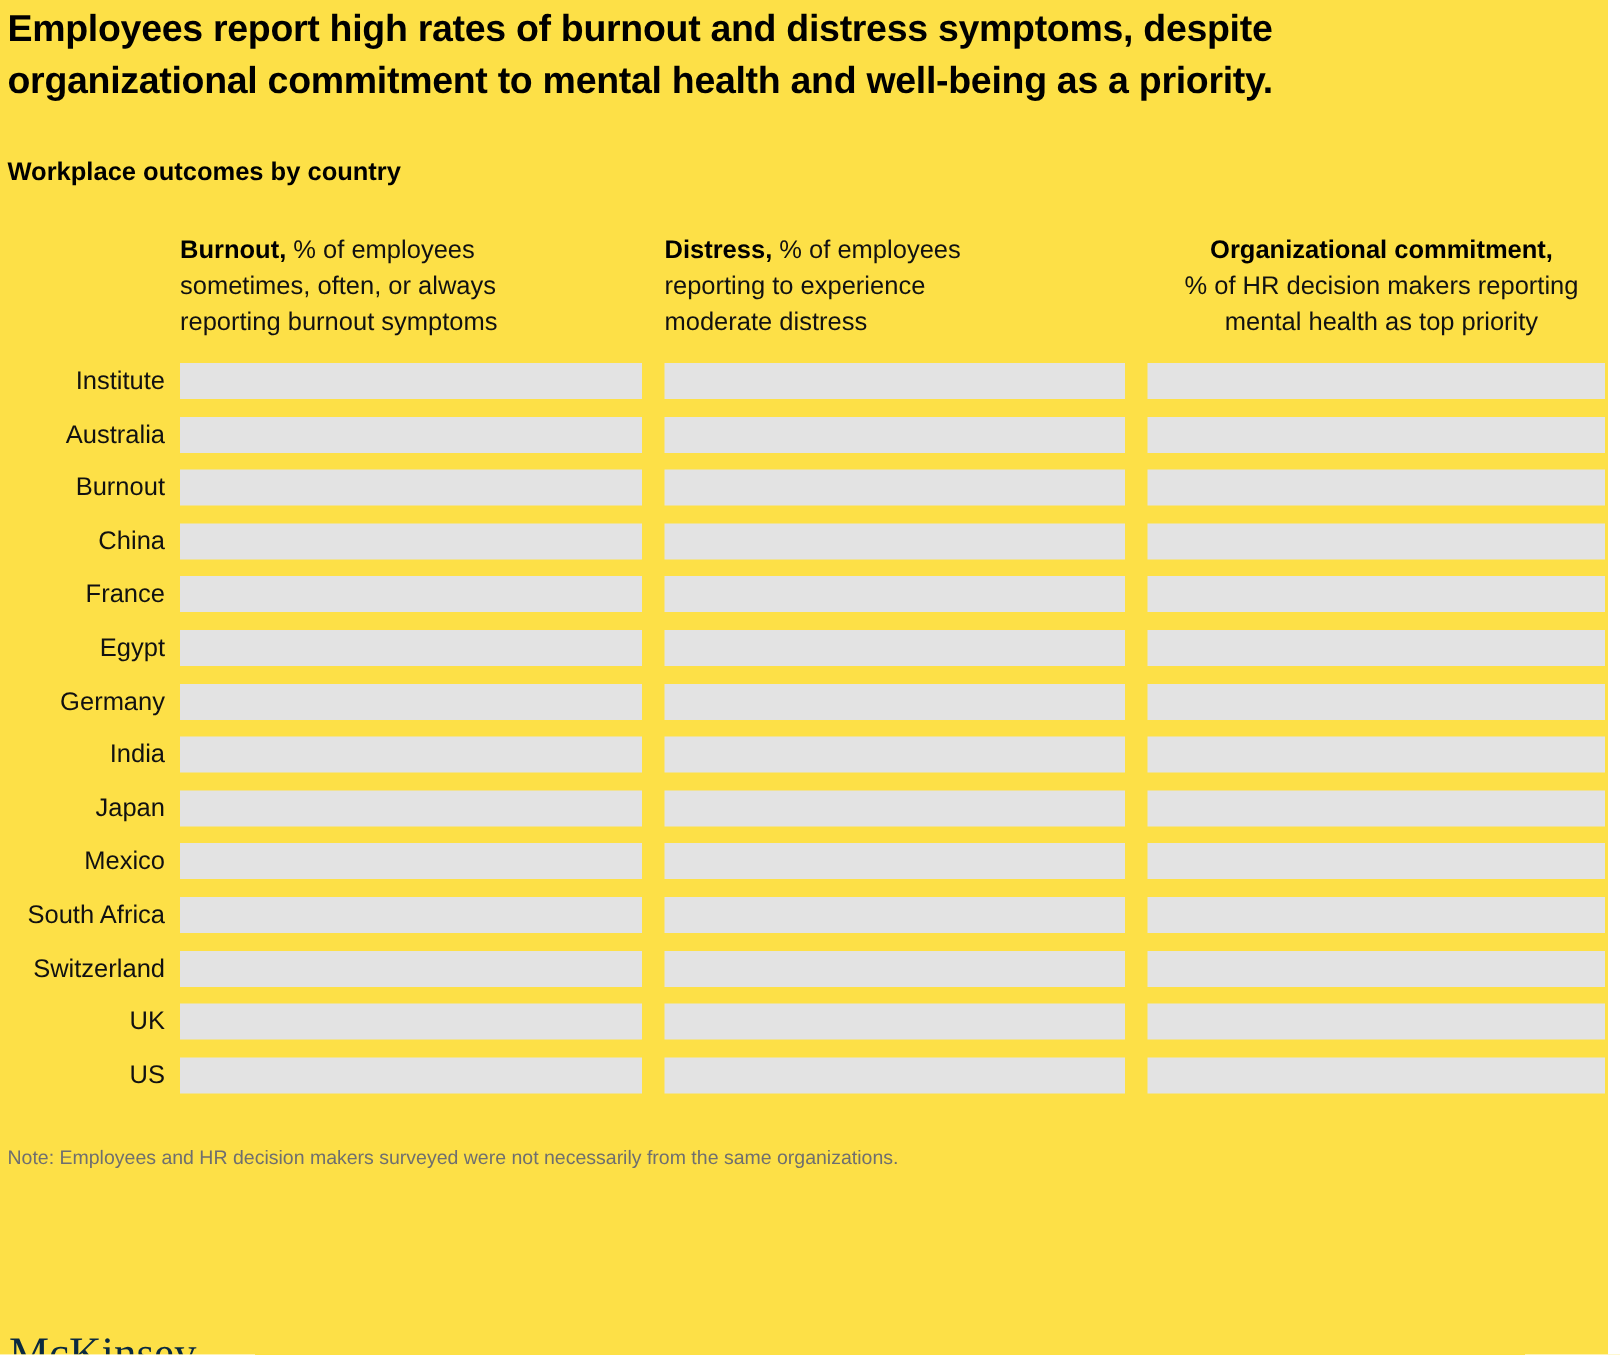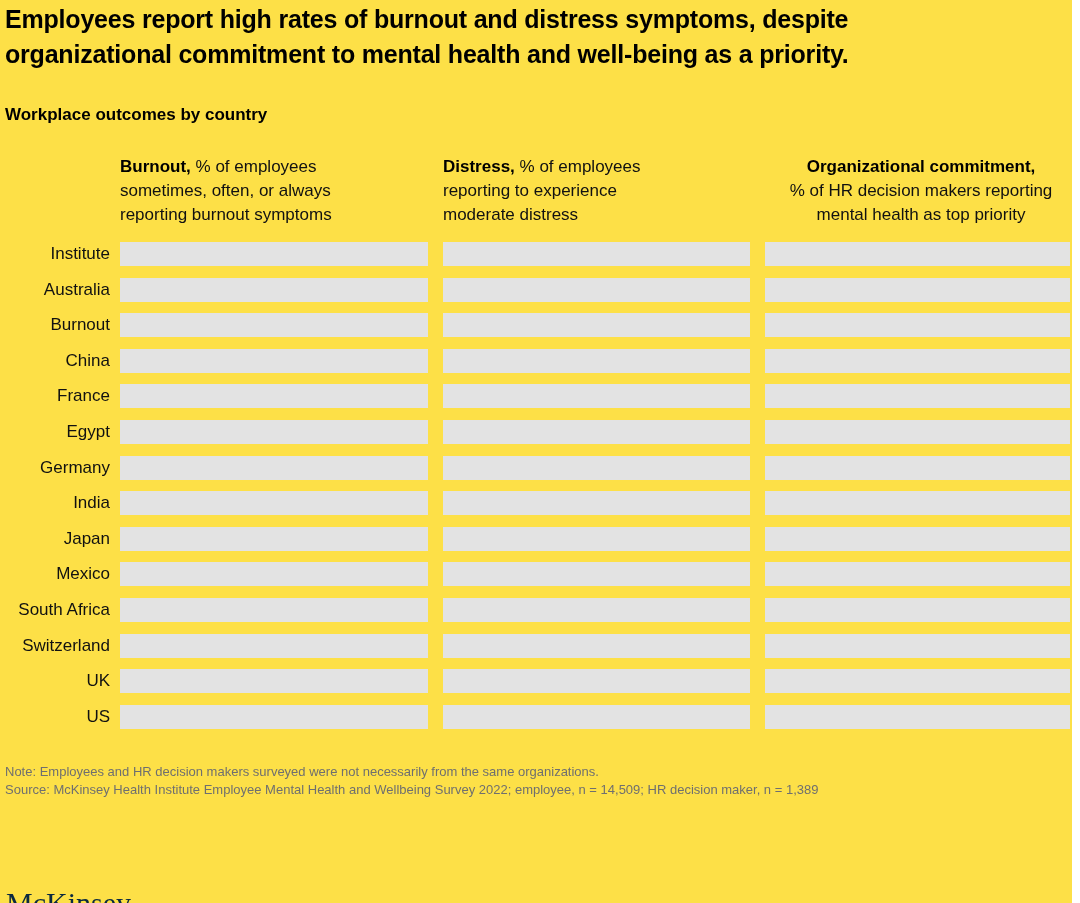--- a/index.html
+++ b/index.html
@@ -217,21 +217,20 @@
       <div class="row-label">US</div>
       <div class="bar b1"></div>
       <div class="bar b2"></div>
       <div class="bar b3"></div>
     </div>
 
   </div>
 
   <div class="footnotes">
     <div>Note: Employees and HR decision makers surveyed were not necessarily from the same organizations.</div>
-    <div>Source: McKinsey Health Institute Employee Mental Health and Wellbeing Survey 2022; employee, n = 14,509; HR decision maker, n = 1,389</div>
   </div>
 
   <div class="logo">
     <div>McKinsey</div>
     <div class="line2">&amp; Company</div>
   </div>
 
 </div>
 
 </body></html>

